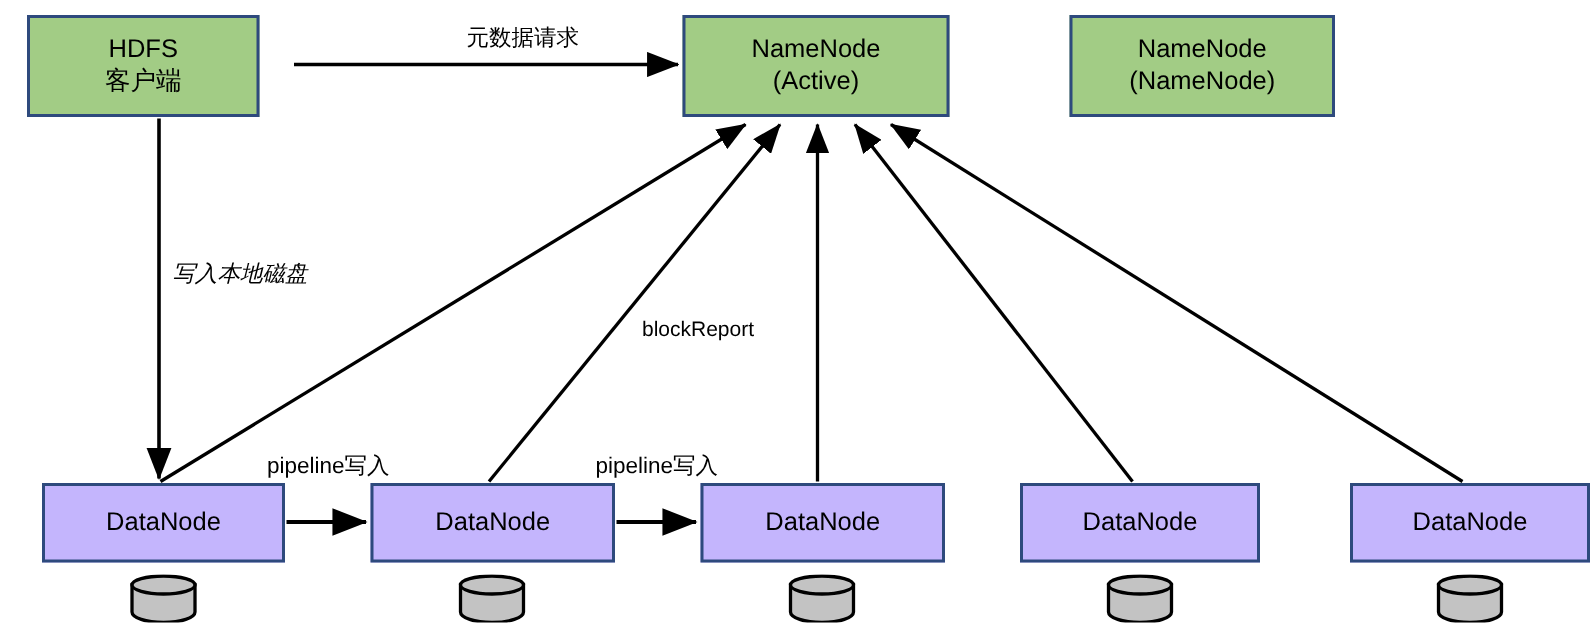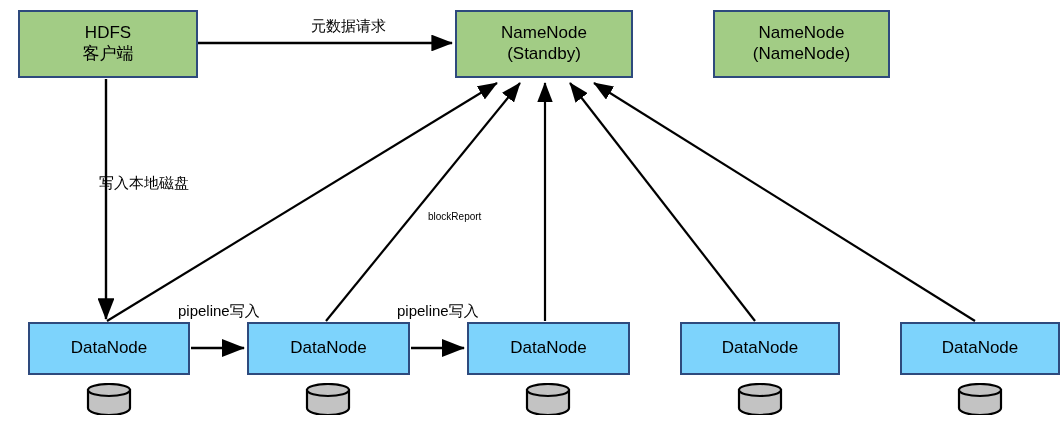--- a/index.html
+++ b/index.html
@@ -30,25 +30,25 @@
     flex-direction: column;
     align-items: center;
     justify-content: center;
     line-height: 1.22;
     color: #000000;
     font-size: 17px;
     text-align: center;
     white-space: nowrap;
   }
   .node.green { background: #a2cc85; }
-  .node.blue  { background: #7dd3fc; }
+  .node.blue  { background: #c4b5fd; }
   .edge-label {
     position: absolute;
     color: #000000;
-    font-size: 10px;
+    font-size: 14px;
     white-space: nowrap;
     line-height: 1;
   }
   .edge-label.cjk { font-size: 15px; }
   .disk {
     position: absolute;
     width: 46px;
     height: 32px;
   }
 </style>
@@ -76,28 +76,28 @@
 
     <line x1="326" y1="321" x2="520" y2="83" stroke="#000000" stroke-width="2.2" marker-end="url(#arrowhead)"></line>
 
     <line x1="545" y1="321" x2="545" y2="83" stroke="#000000" stroke-width="2.2" marker-end="url(#arrowhead)"></line>
 
     <line x1="755" y1="321" x2="570" y2="83" stroke="#000000" stroke-width="2.2" marker-end="url(#arrowhead)"></line>
 
     <line x1="975" y1="321" x2="594" y2="83" stroke="#000000" stroke-width="2.2" marker-end="url(#arrowhead)"></line>
   </svg>
 
-  <div class="node green" style="left:18px; top:10px; width:180px; height:68px;">
+  <div class="node green" style="left:18px; top:10px; width:155px; height:68px;">
     <span>HDFS</span>
     <span>客户端</span>
   </div>
 
   <div class="node green" style="left:455px; top:10px; width:178px; height:68px;">
     <span>NameNode</span>
-    <span>(Standby)</span>
+    <span>(Active)</span>
   </div>
 
   <div class="node green" style="left:713px; top:10px; width:177px; height:68px;">
     <span>NameNode</span>
     <span>(NameNode)</span>
   </div>
 
   <div class="node blue" style="left:28px; top:322px; width:162px; height:53px;">
     <span>DataNode</span>
   </div>
@@ -138,21 +138,21 @@
     <ellipse cx="23" cy="7" rx="21" ry="6" fill="#c3c3c3" stroke="#000000" stroke-width="2.2"></ellipse>
   </svg>
 
   <svg class="disk" style="left:957px; top:383px;" viewBox="0 0 46 32" xmlns="http://www.w3.org/2000/svg">
     <path d="M2,7 L2,25 A21,7 0 0 0 44,25 L44,7 Z" fill="#c3c3c3" stroke="#000000" stroke-width="2.2"></path>
     <ellipse cx="23" cy="7" rx="21" ry="6" fill="#c3c3c3" stroke="#000000" stroke-width="2.2"></ellipse>
   </svg>
 
   <span class="edge-label cjk" style="left:275px; top:18px;margin-left:36px;">元数据请求</span>
 
-  <span class="edge-label cjk" style="left:99px; top:175px;">写入本地磁盘</span>
+  <span class="edge-label cjk" style="left:115px; top:175px;font-style:italic;">写入本地磁盘</span>
 
   <span class="edge-label" style="left:428px; top:212px;">blockReport</span>
 
   <span class="edge-label cjk" style="left:178px; top:303px;">pipeline写入</span>
 
   <span class="edge-label cjk" style="left:397px; top:303px;">pipeline写入</span>
 
 </div>
 
 </body></html>

